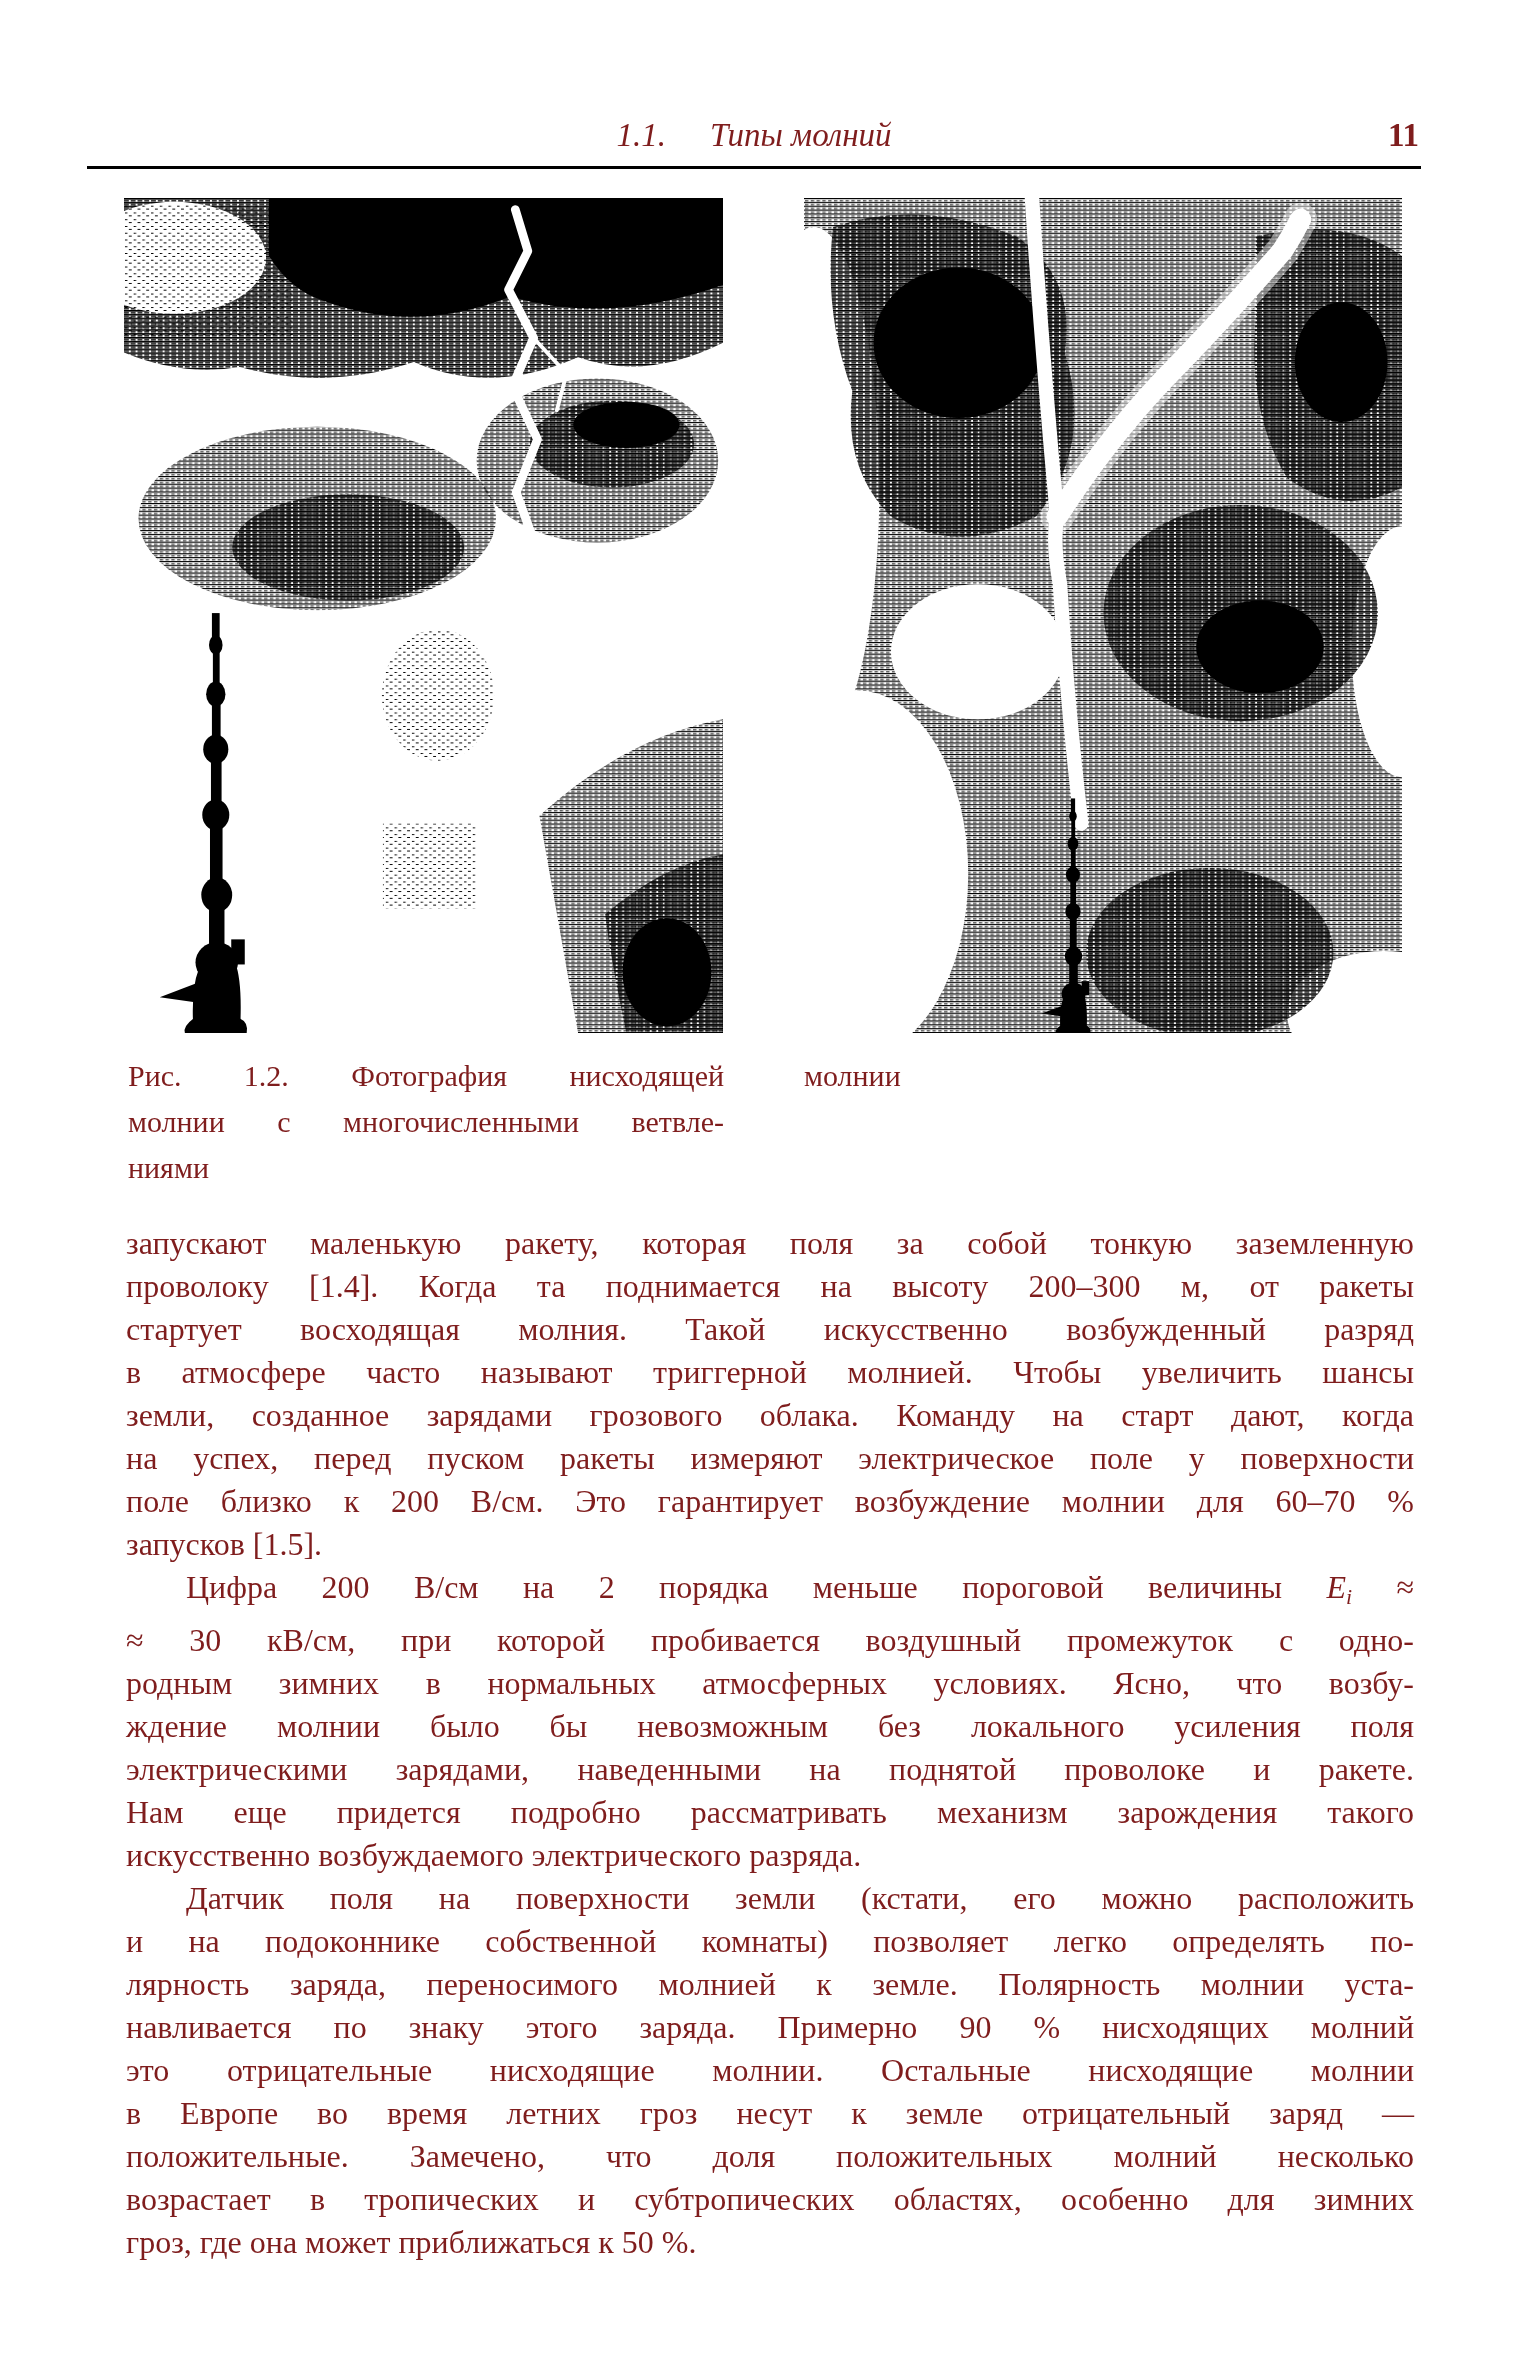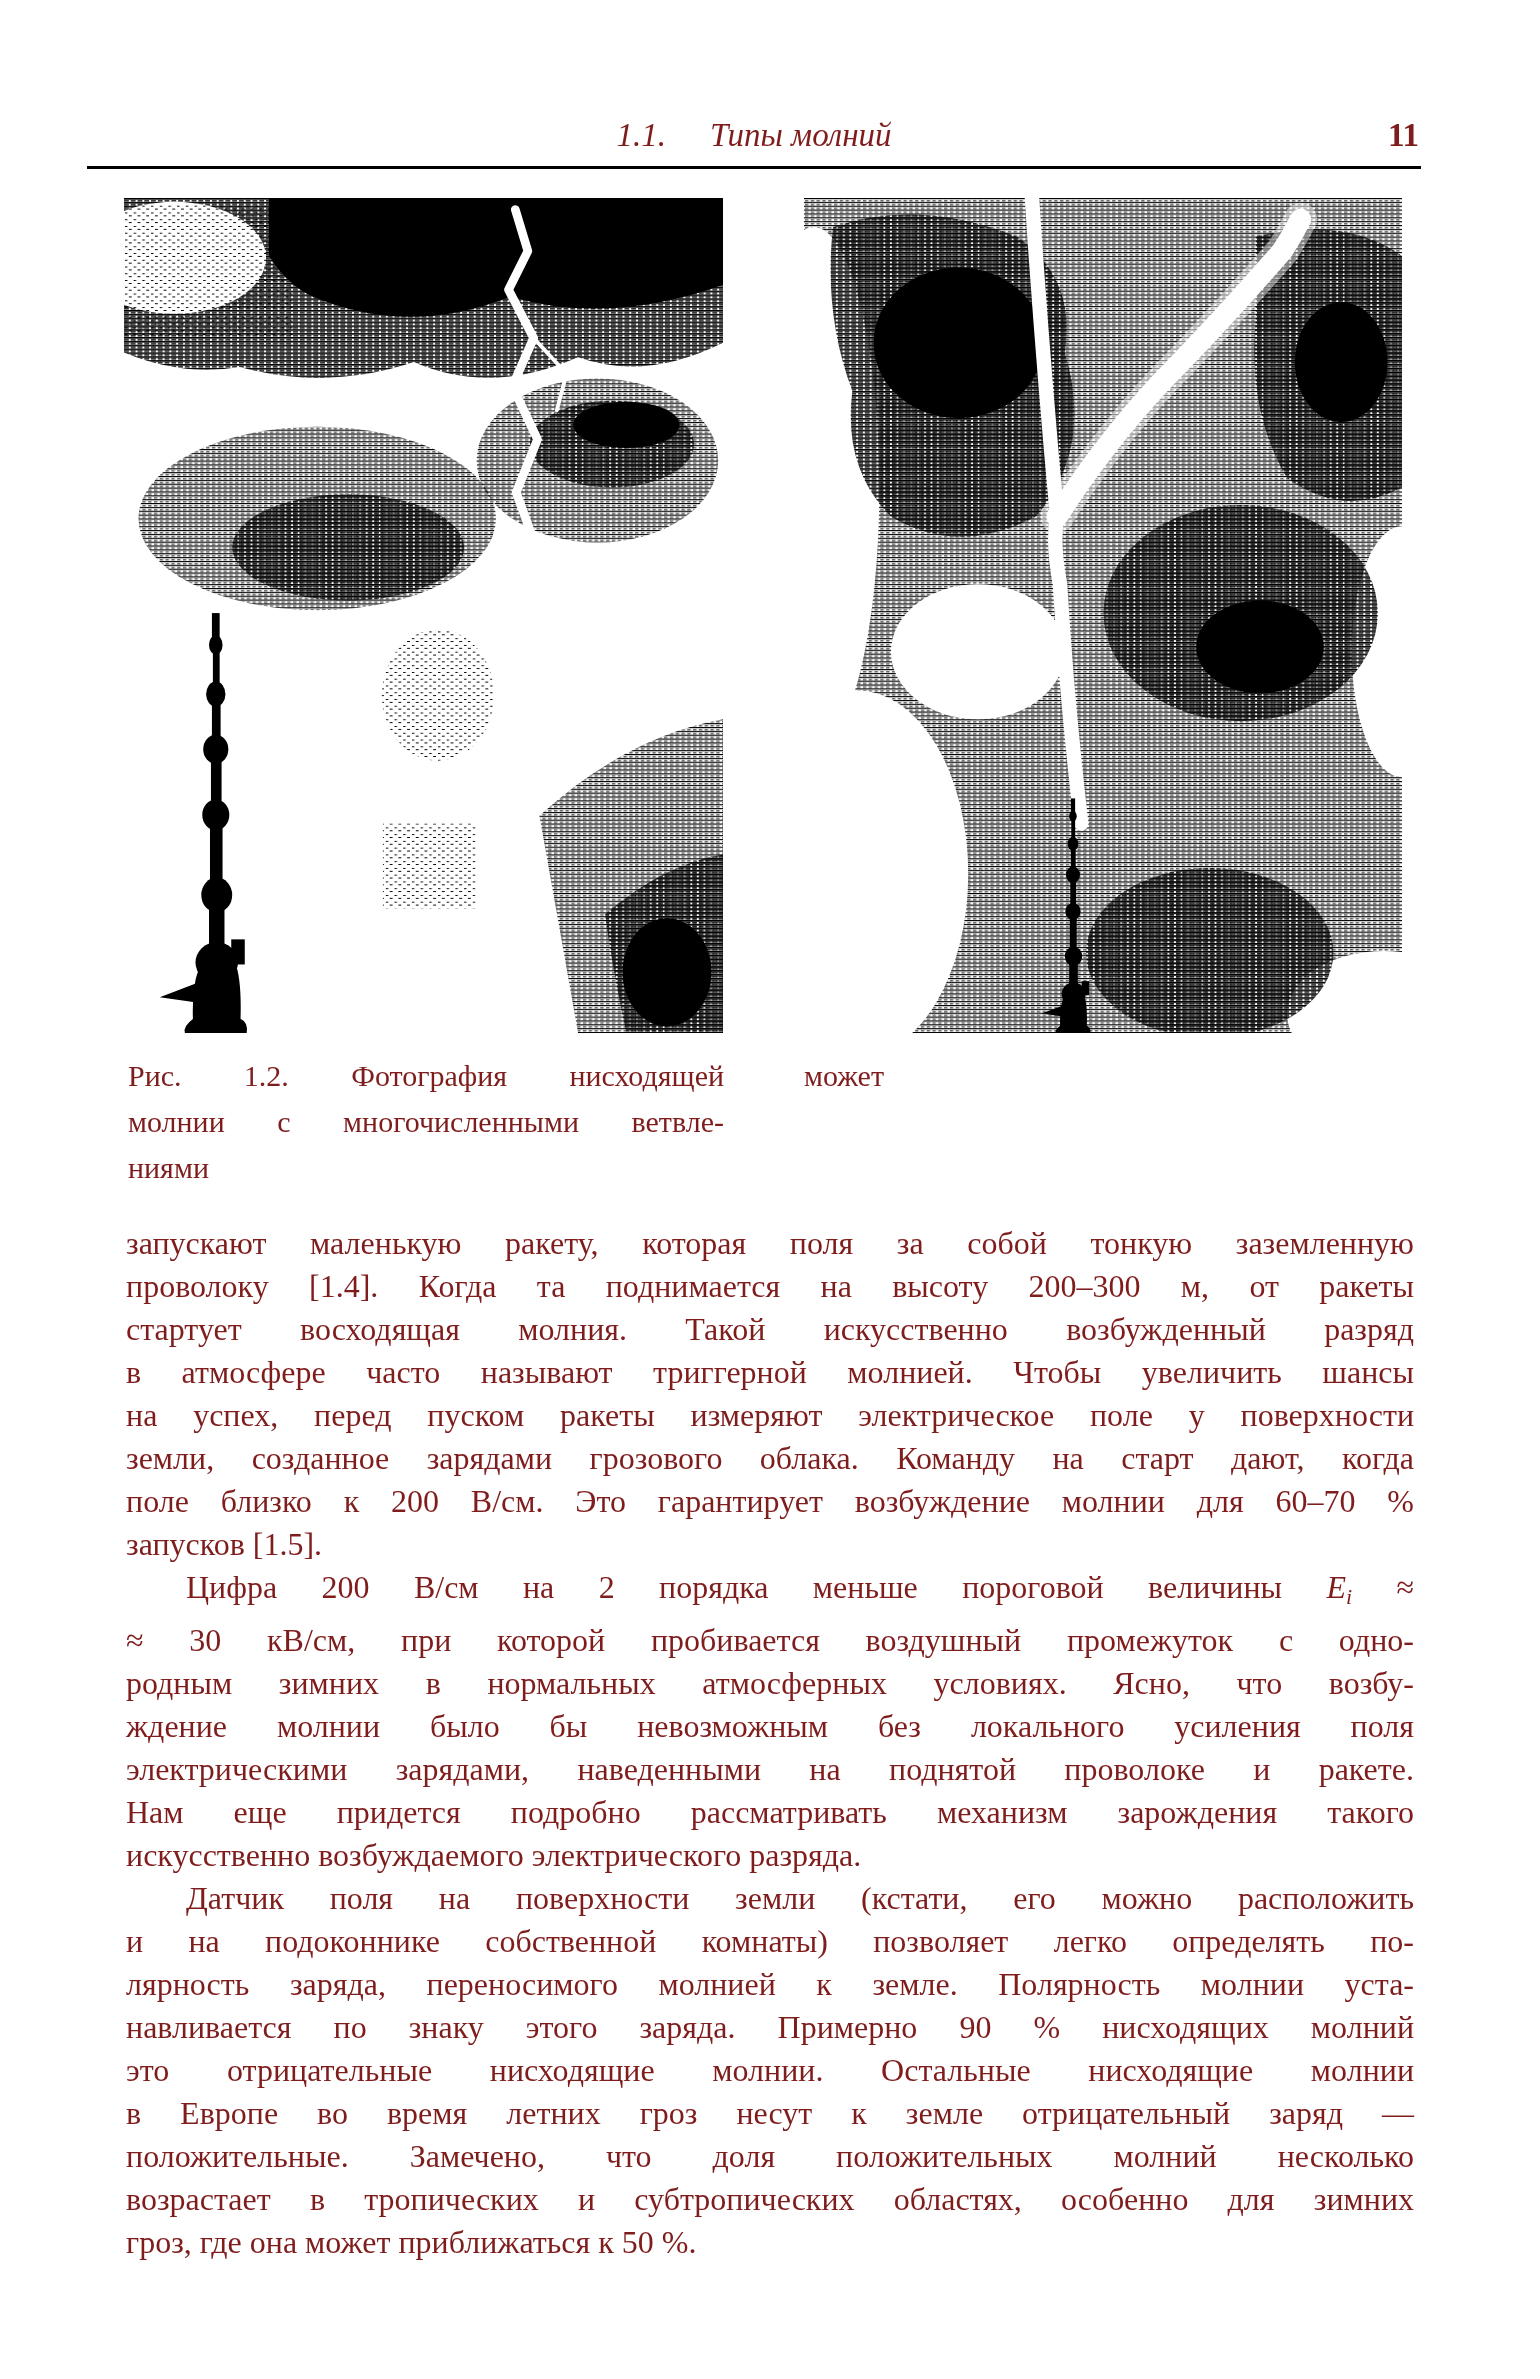--- a/index.html
+++ b/index.html
@@ -155,31 +155,31 @@
       </g>
     </svg>
   </figure>
 
   <div class="caption" id="cap-left">
     <div class="cap-line">Рис. 1.2. Фотография нисходящей</div>
     <div class="cap-line">молнии с многочисленными ветвле-</div>
     <div class="cap-line last">ниями</div>
   </div>
   <div class="caption" id="cap-right">
-    <div class="cap-line last">может</div>
+    <div class="cap-line last">молнии</div>
   </div>
 
   <div class="body-text">
 
     <div class="bline">запускают маленькую ракету, которая поля за собой тонкую заземленную</div>
     <div class="bline">проволоку [1.4]. Когда та поднимается на высоту 200–300 м, от ракеты</div>
     <div class="bline">стартует восходящая молния. Такой искусственно возбужденный разряд</div>
     <div class="bline">в атмосфере часто называют триггерной молнией. Чтобы увеличить шансы</div>
+    <div class="bline">земли, созданное зарядами грозового облака. Команду на старт дают, когда</div>
     <div class="bline">на успех, перед пуском ракеты измеряют электрическое поле у поверхности</div>
-    <div class="bline">земли, созданное зарядами грозового облака. Команду на старт дают, когда</div>
     <div class="bline">поле близко к 200 В/см. Это гарантирует возбуждение молнии для 60–70 %</div>
     <div class="bline last">запусков [1.5].</div>
 
     <div class="bline ind"><span>Цифра 200 В/см на 2 порядка меньше пороговой величины </span><span class="mi">E</span><span class="msub">i</span><span> ≈</span></div>
     <div class="bline">≈ 30 кВ/см, при которой пробивается воздушный промежуток с одно-</div>
     <div class="bline">родным зимних в нормальных атмосферных условиях. Ясно, что возбу-</div>
     <div class="bline">ждение молнии было бы невозможным без локального усиления поля</div>
     <div class="bline">электрическими зарядами, наведенными на поднятой проволоке и ракете.</div>
     <div class="bline">Нам еще придется подробно рассматривать механизм зарождения такого</div>
     <div class="bline last">искусственно возбуждаемого электрического разряда.</div>

